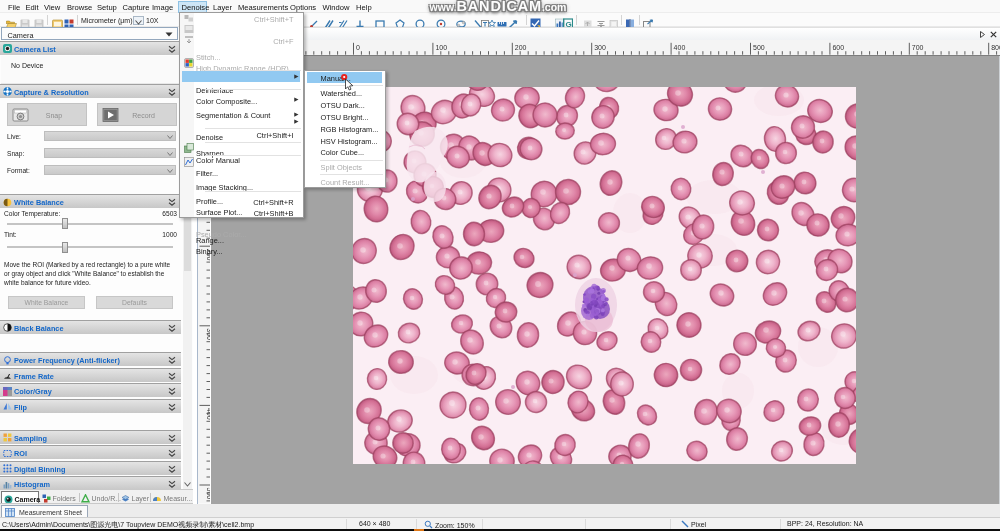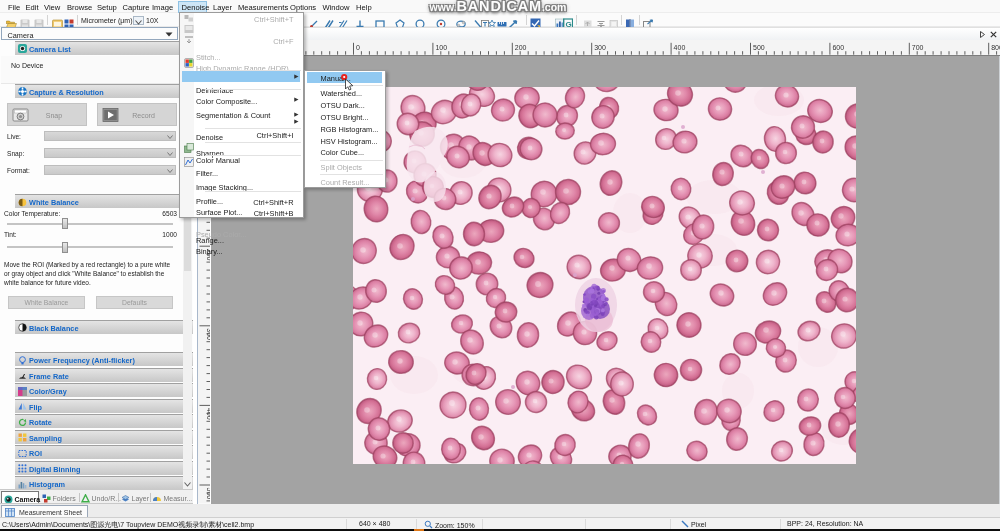--- a/index.html
+++ b/index.html
@@ -11,21 +11,21 @@
 #toolbar { position:absolute; left:0; top:13px; width:1000px; height:14px; background:#fbfbfb; border-bottom:1px solid #e9e9e9; }
 .tb { position:absolute; top:2px; height:10px; }
 .tsep { position:absolute; top:2px; width:1px; height:10px; background:#d4d4d4; }
 .tbtxt { position:absolute; top:3.5px; font-size:7px; color:#222; }
 .tbdd { position:absolute; top:2.5px; width:11px; height:9px; border:1px solid #aab8c6; background:#eef3f8; text-align:center; line-height:5px; }
 
 #lpanel { position:absolute; left:0; top:27px; width:193px; height:476px; background:#fdfdfd; font-size:6.6px; }
 #combo { position:absolute; left:0.5px; top:0px; width:177px; height:12.5px; border:1px solid #93a7bd; background:#fcfcfc; }
 #combo .ct { position:absolute; left:6px; top:2.5px; font-size:7.3px; color:#222; }
 #combo .ca { position:absolute; right:4px; top:4px; }
-.hd { position:absolute; left:15px; width:181px; height:14px; background:linear-gradient(#e4e4e4,#c7c7c7); border-top:1px solid #a0a0a0; }
+.hd { position:absolute; left:0; width:181px; height:14px; background:linear-gradient(#e4e4e4,#c7c7c7); border-top:1px solid #a0a0a0; }
 .hd span { position:absolute; left:14px; top:3px; font-weight:bold; font-size:7.3px; color:#1467c8; white-space:nowrap; }
 .hic { position:absolute; left:3px; top:2.5px; }
 .chev { position:absolute; right:5px; top:3px; }
 .lbl { position:absolute; font-size:6.6px; color:#222; }
 .val { position:absolute; font-size:6.6px; color:#222; }
 .ddrow { position:absolute; left:44px; width:132px; height:9.5px; background:linear-gradient(#d8d8d8,#c9c9c9); border:1px solid #bdbdbd; }
 .ddrow svg { position:absolute; right:2px; top:2.5px; }
 .gbtn { position:absolute; height:23px; background:#d5d5d5; border:1px solid #c3c3c3; color:#8d8d8d; font-size:7px; }
 .gbtn .t { position:absolute; top:8px; width:100%; text-align:center; }
 .sbtn { position:absolute; height:13px; background:#d9d9d9; border:1px solid #c6c6c6; color:#9a9a9a; font-size:6.8px; text-align:center; line-height:12px; }
@@ -325,30 +325,20 @@
       <svg class="chev" width="8" height="9" viewBox="0 0 8 9">
         <path d="M1 1.2 L4 3.6 L7 1.2 M1 4.8 L4 7.2 L7 4.8" fill="none" stroke="#444" stroke-width="1.1"></path>
       </svg>
     </div>
     <div class="hd" style="top:371.5px">
       <svg class="hic" width="9" height="9">
         <path d="M0.5 7.5 L3.8 1 L3.8 7.5 z" fill="#3c78d4"></path>
         <path d="M8.5 7.5 L5.2 1 L5.2 7.5 z" fill="#9cc4ef"></path>
       </svg>
       <span>Flip</span>
-      <svg class="chev" width="8" height="9" viewBox="0 0 8 9">
-        <path d="M1 1.2 L4 3.6 L7 1.2 M1 4.8 L4 7.2 L7 4.8" fill="none" stroke="#444" stroke-width="1.1"></path>
-      </svg>
-    </div>
-    <div class="hd" style="top:387px">
-      <svg class="hic" width="9" height="9">
-        <path d="M7.5 4.5 a3 3 0 1 1 -2 -2.9" fill="none" stroke="#3fae49" stroke-width="1.3"></path>
-        <path d="M7.8 1 L8.2 4.2 L5.4 3 z" fill="#3fae49"></path>
-      </svg>
-      <span>Rotate</span>
       <svg class="chev" width="8" height="9" viewBox="0 0 8 9">
         <path d="M1 1.2 L4 3.6 L7 1.2 M1 4.8 L4 7.2 L7 4.8" fill="none" stroke="#444" stroke-width="1.1"></path>
       </svg>
     </div>
     <div class="hd" style="top:402.5px">
       <svg class="hic" width="9" height="9">
         <rect x="0.5" y="0.5" width="3.4" height="3.4" fill="#f0a23c"></rect>
         <rect x="5" y="0.5" width="3.4" height="3.4" fill="#f0c83c"></rect>
         <rect x="0.5" y="5" width="3.4" height="3.4" fill="#f0c83c"></rect>
         <rect x="5" y="5" width="3.4" height="3.4" fill="#f0a23c"></rect>

